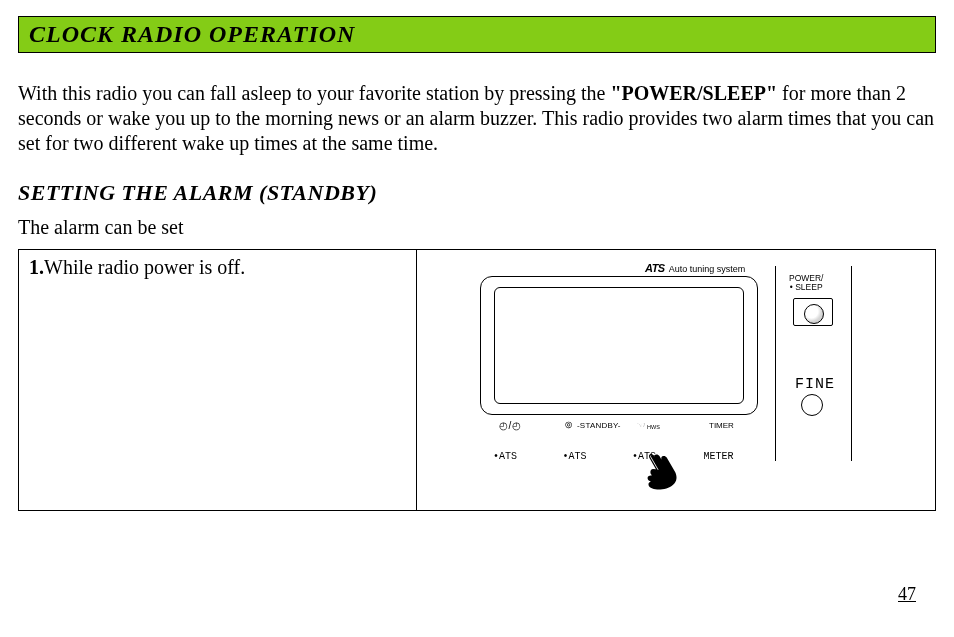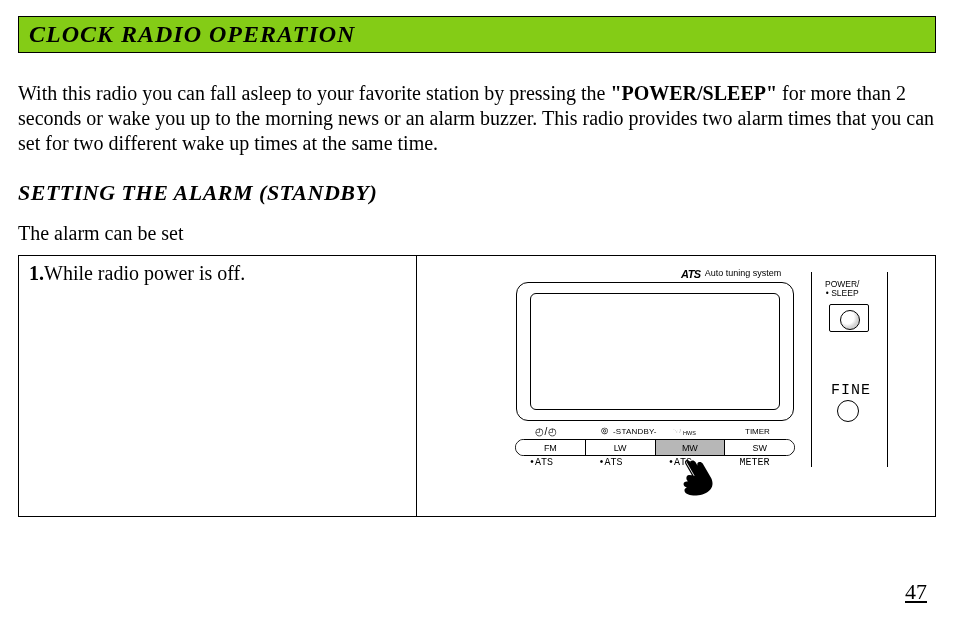--- a/index.html
+++ b/index.html
@@ -30,64 +30,63 @@
     .sub-header {
       margin-top: 24px;
       font-size: 22px;
       font-style: italic;
       font-weight: bold;
       letter-spacing: 0.5px;
       font-family: Liberation Serif, serif;
     }
     .sub-intro {
       font-size: 20px;
-      margin-top: 16px;
+      margin-top: 10px;
     }
     .step-box {
       margin-top: 10px;
       border: 1px solid #000;
       display: flex;
       height: 262px;
-      gap: 36px;
     }
     .step-left {
       flex: 0 0 398px;
       border-right: 1px solid #000;
       padding: 6px 10px;
       font-size: 20px;
     }
     .step-left b { font-weight: bold; }
     .step-right {
       flex: 1;
       position: relative;
     }
     .page-number {
       position: absolute;
-      right: 27px;
+      right: 38px;
       bottom: 32px;
-      font-size: 22px;
+      font-size: 18px;
       text-decoration: underline;
     }
     
     .radio {
       position: absolute;
       left: 48px;
       top: 10px;
       width: 420px;
       height: 260px;
     }
     .ats-label {
       position: absolute;
       left: 180px;
       top: 2px;
       font-family: Arial, sans-serif;
       font-size: 9px;
       color: #000;
       display: flex;
-      align-items: flex-start;
+      align-items: flex-end;
       gap: 4px;
     }
     .ats-label .ats-bold {
       font-weight: 900;
       font-style: italic;
       font-size: 11px;
       letter-spacing: -0.5px;
     }
     .screen-outer {
       position: absolute;
@@ -259,26 +258,20 @@
         <div class="fine-knob"></div>
       </div>
       <div class="icon-row">
         <span class="clock-icons">◴ / ◴</span>
         <span class="standby-icon">⦾</span>
         <span class="standby-lbl">-STANDBY-</span>
         <span class="hws-icon">☜</span>
         <span class="hws-sub">HWS</span>
         <span class="timer-lbl">TIMER</span>
       </div>
-      <div class="pill-row">
-        <div class="pill">FM</div>
-        <div class="pill">LW</div>
-        <div class="pill active">MW</div>
-        <div class="pill">SW</div>
-      </div>
       <div class="sub-row">
         <div>•ATS</div>
         <div>•ATS</div>
         <div>•ATS</div>
         <div>METER</div>
       </div>
       <div class="hand">
         <svg viewBox="0 0 60 60" width="48" height="48">
           <g transform="rotate(-30 30 30)">
             <path d="M28 6 C26 6 25 8 25 11 L25 26 L22 24 C20 23 18 24 17 26 C16 28 17 30 17 30 L14 29 C12 28 10 30 10 32 C10 34 12 36 12 36 L10 36 C8 36 7 38 7 40 C7 43 10 46 16 50 C22 54 30 55 36 53 C42 51 44 45 44 40 L44 20 C44 18 42 16 40 16 C38 16 37 18 37 20 L37 14 C37 12 35 10 33 10 C32 10 31 11 31 12 L31 10 C31 8 30 6 28 6 Z" fill="#000"></path>

